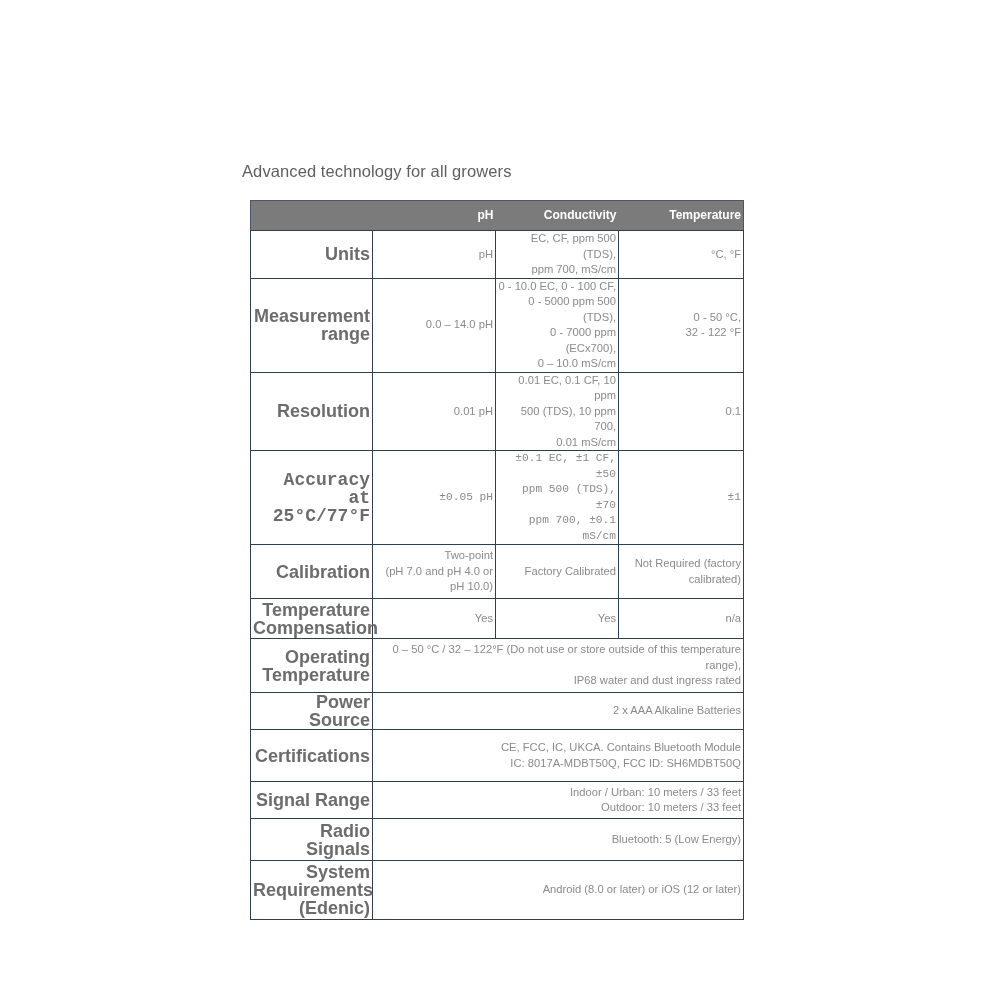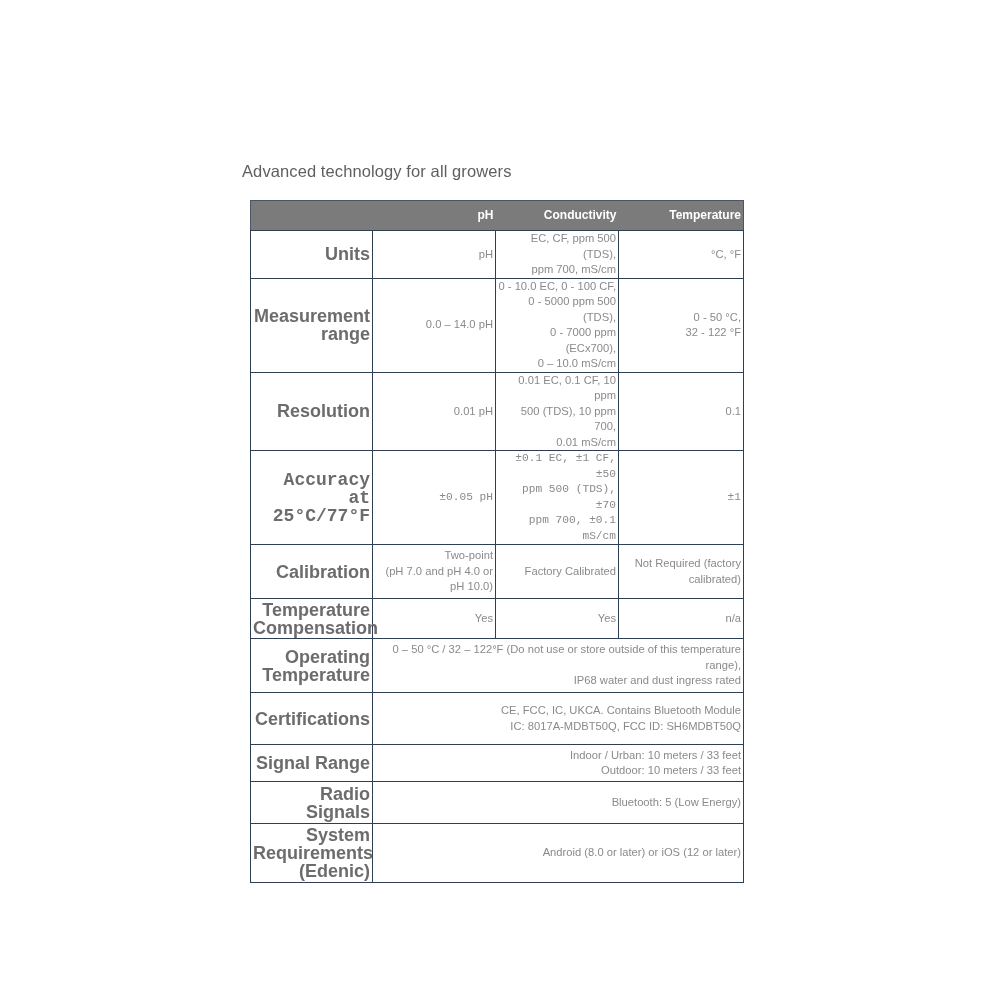--- a/index.html
+++ b/index.html
@@ -117,20 +117,24 @@
       <tr style="height: 40px;">
         <th><span>Temperature</span><br><span>Compensation</span></th>
         <td><span>Yes</span></td>
         <td><span>Yes</span></td>
         <td><span>n/a</span></td>
       </tr>
       <tr style="height: 54px;">
         <th><span>Operating</span><br><span>Temperature</span></th>
         <td colspan="3"><span>0 – 50 °C / 32 – 122°F (Do not use or store outside of this temperature</span><br><span>range),</span><br><span>IP68 water and dust ingress rated</span></td>
       </tr>
+      <tr style="height: 36px;">
+        <th><span>Power Source</span></th>
+        <td colspan="3"><span>2 x AAA Alkaline Batteries</span></td>
+      </tr>
       <tr style="height: 52px; margin-left: 20px;">
         <th><span>Certifications</span></th>
         <td colspan="3"><span>CE, FCC, IC, UKCA. Contains Bluetooth Module</span><br><span>IC: 8017A-MDBT50Q, FCC ID: SH6MDBT50Q</span></td>
       </tr>
       <tr style="height: 37px;">
         <th><span>Signal Range</span></th>
         <td colspan="3"><span>Indoor / Urban: 10 meters / 33 feet</span><br><span>Outdoor: 10 meters / 33 feet</span></td>
       </tr>
       <tr style="height: 42px;">
         <th><span>Radio Signals</span></th>

